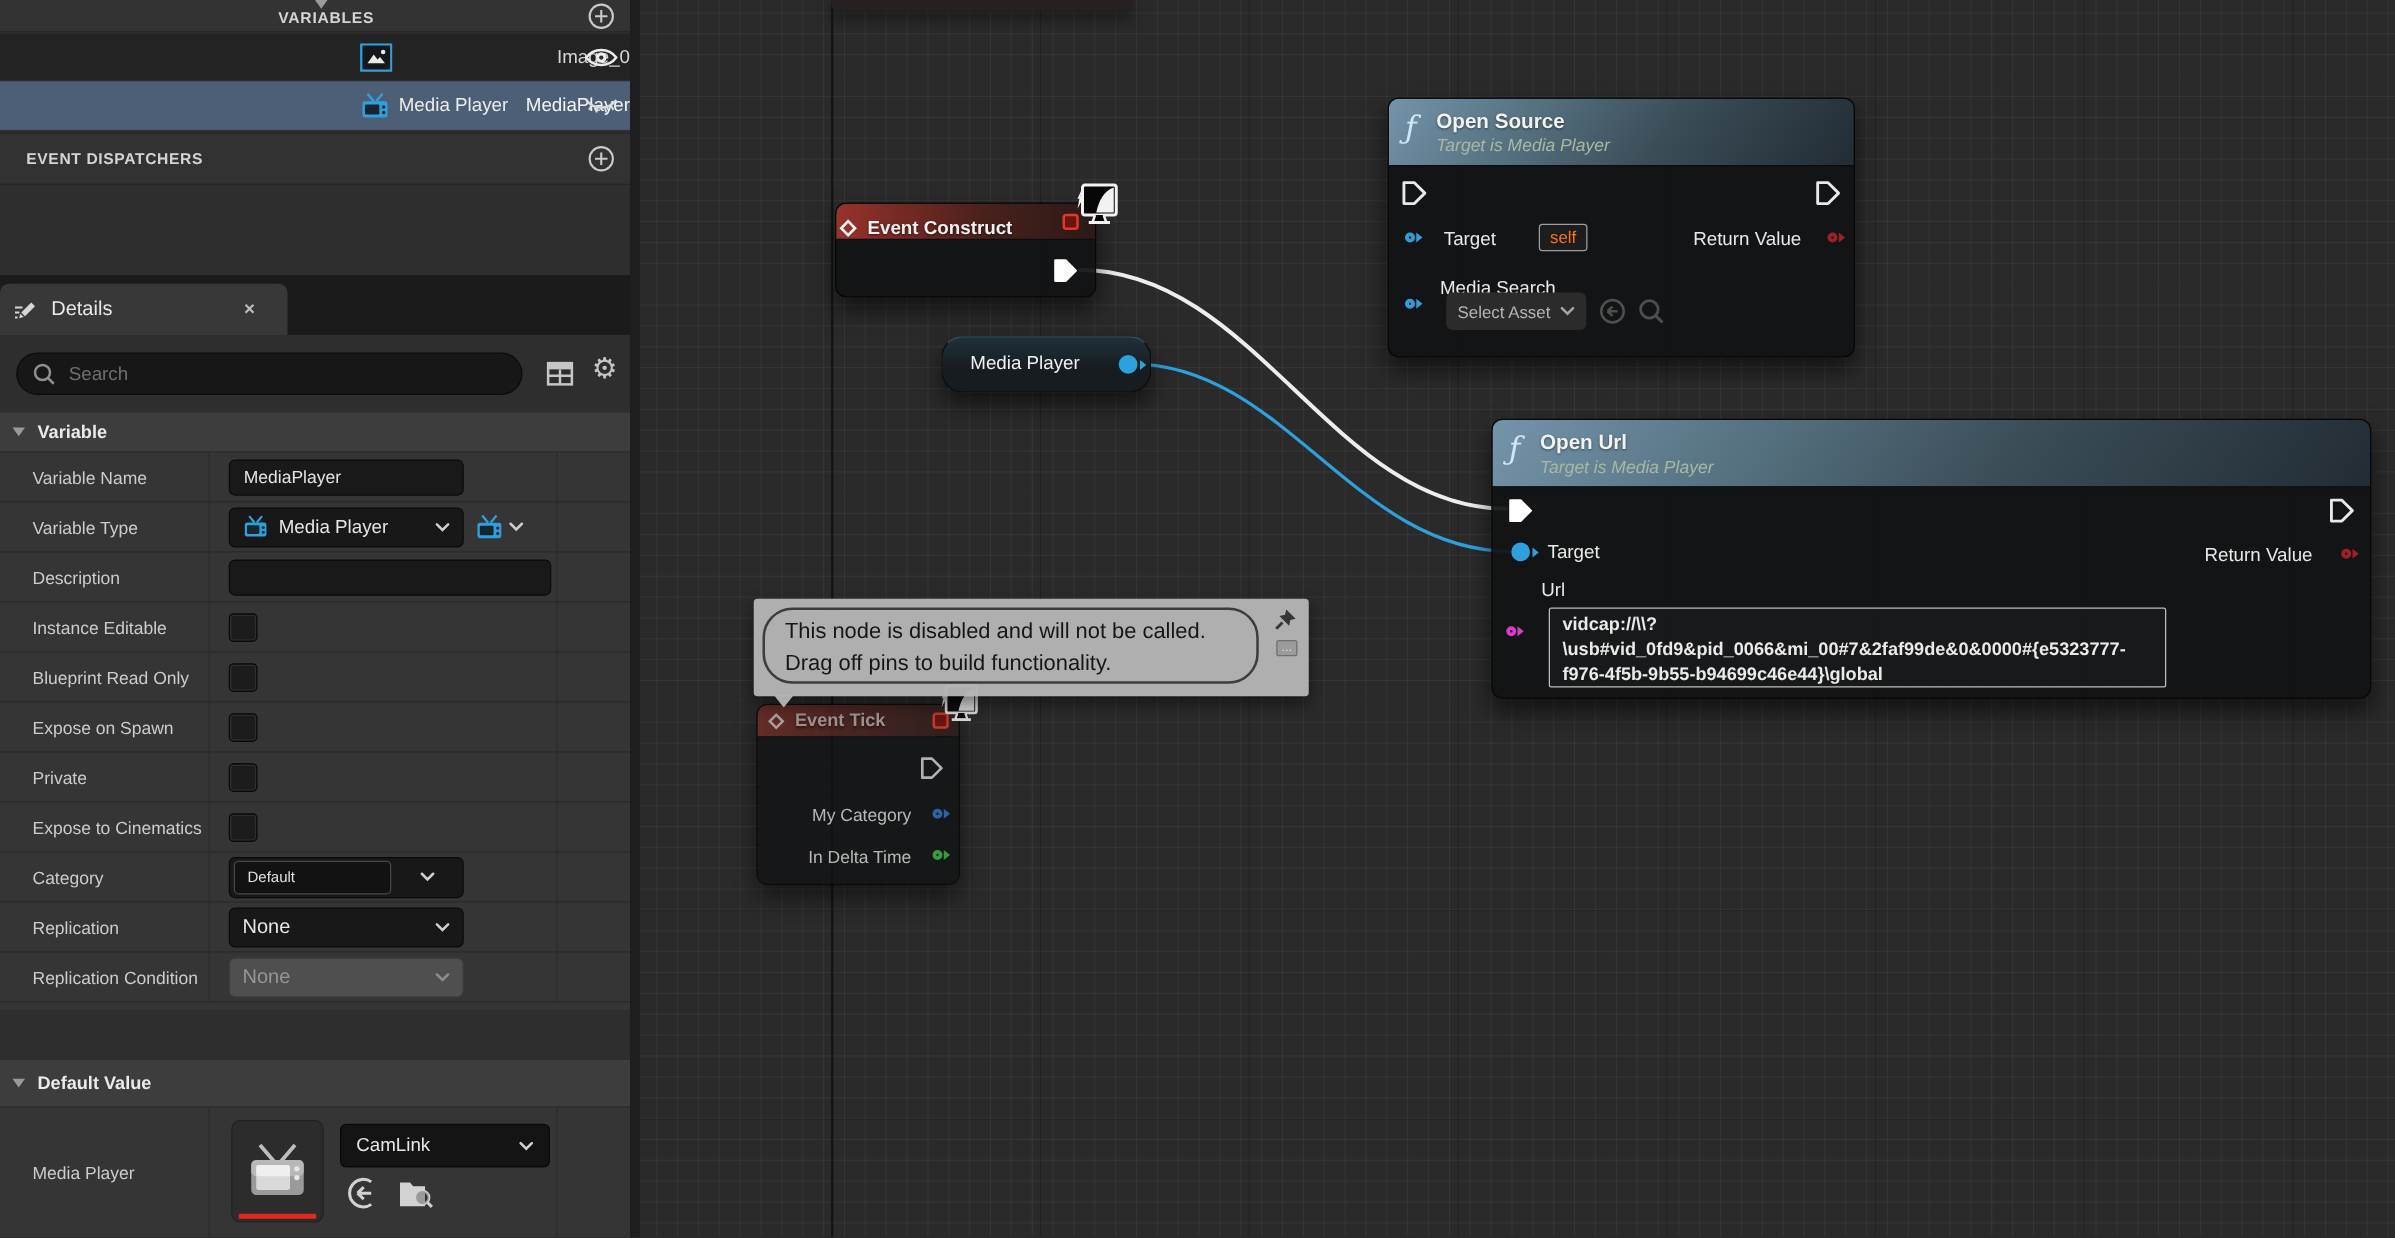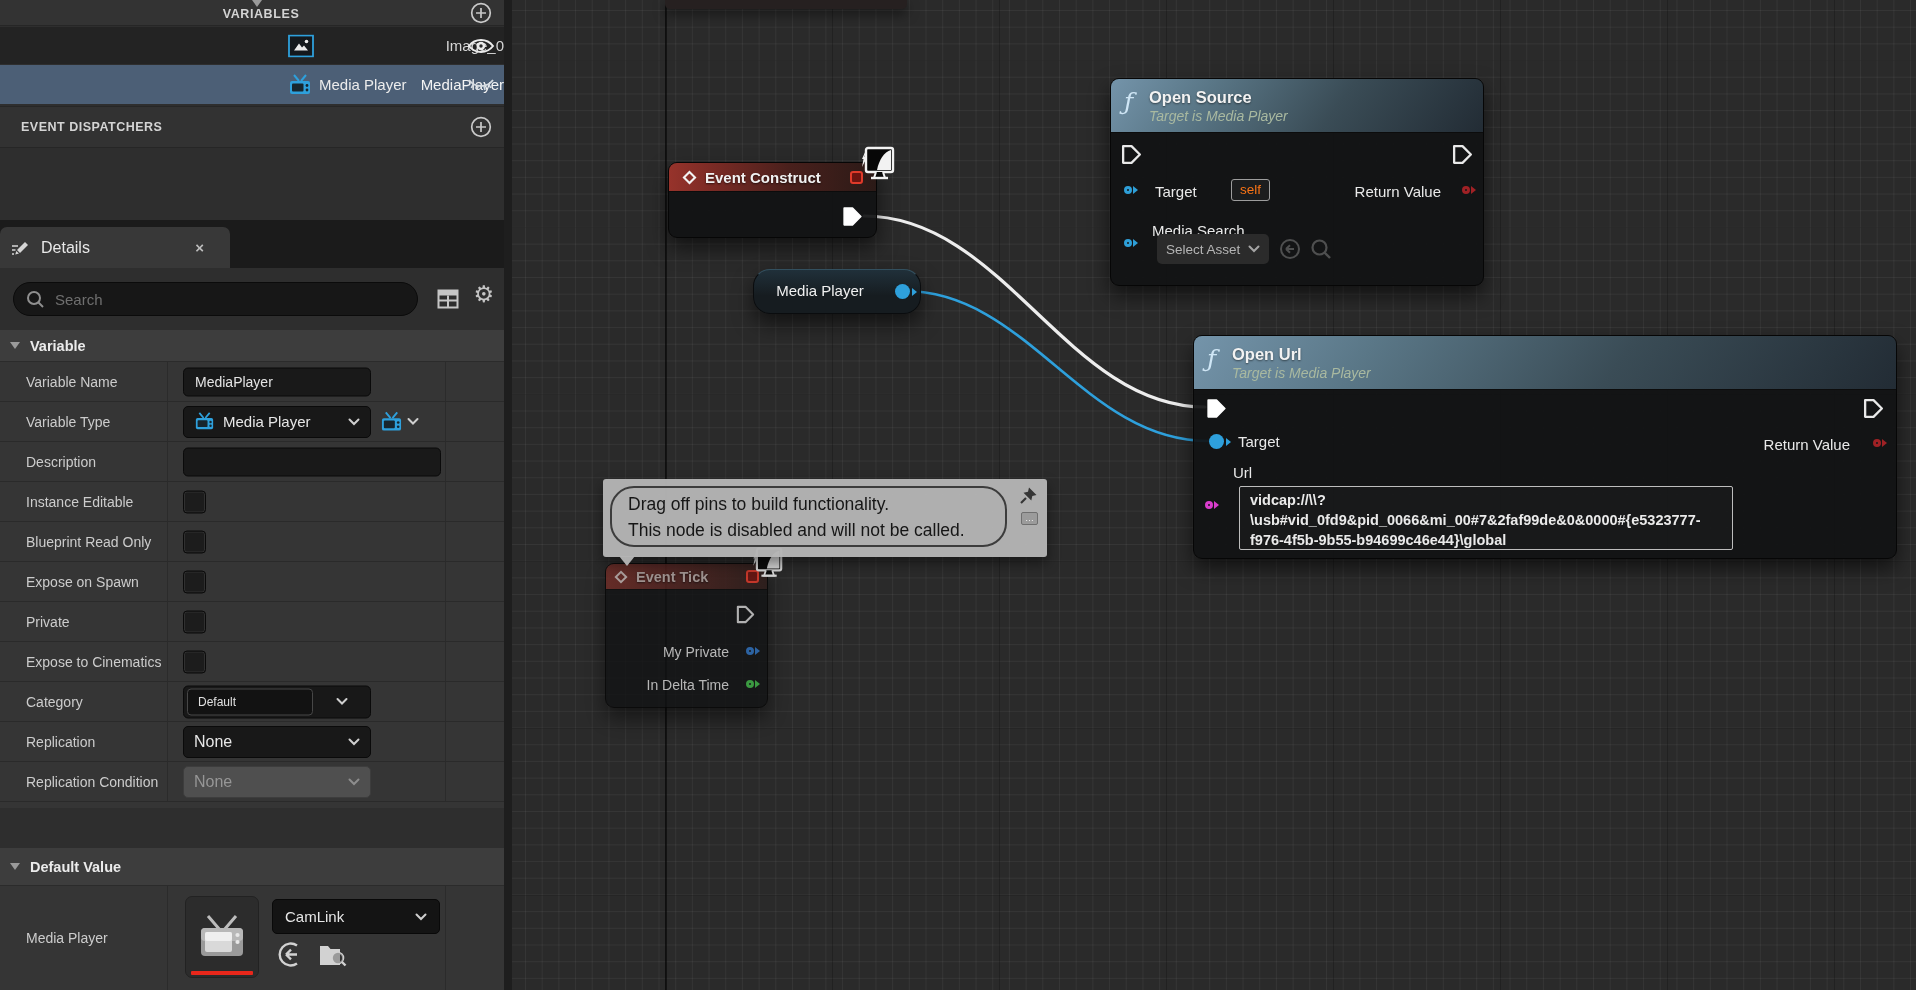--- a/index.html
+++ b/index.html
@@ -146,21 +146,21 @@
   .select-asset { position:absolute; width:112px; height:30px; background:#2b2b2b; border-radius:5px;
     display:flex; align-items:center; padding:0 9px; }
   .select-asset span { font-size:13.5px; color:#b5b5b5; flex:1; }
   .ghost-icons { position:absolute; display:flex; gap:7px; opacity:.5; }
 
   .url-box { position:absolute; border:1px solid #bdbdbd; border-radius:2px; background:rgba(255,255,255,.025);
     padding:3px 10px; font-size:14.5px; line-height:20px; color:#eaeaea; white-space:pre-line; word-break:break-all;font-weight:bold; }
 
   
   .n-construct { left:156px; top:162px; width:209px; height:76px; }
-  .n-construct .node-hdr { height:29px; padding-left:12px; }
+  .n-construct .node-hdr { height:29px; padding-left:1px;align-items:flex-end; }
   .n-construct .red-badge { right:13px; top:8px; }
   .n-construct .exec-out { position:absolute; left:172px; top:42px; }
   .n-construct .monitor { position:absolute; left:185px; top:-18px; }
 
   
   .n-getter { left:241px; top:269px; width:168px; height:45px; border-radius:17px;
     background:linear-gradient(#20303a,#161c20 60%); border:1px solid #0a0c0e; border-top-color:#33505f; }
   .n-getter .g-label { position:absolute; left:0; right:34px; top:12px; text-align:center; font-size:15px; color:#f0f0f0; }
   .n-getter .dot { right:10px; top:14px; }
 
@@ -554,37 +554,37 @@
       <div class="node-hdr hdr-red-dim">
         <svg width="16" height="16" viewBox="0 0 17 17">
           <rect x="4.6" y="4.6" width="7.8" height="7.8" transform="rotate(45 8.5 8.5)" fill="none" stroke="#c0b2af" stroke-width="2.1"></rect>
         </svg>
         <span class="evt-title">Event Tick</span>
         <span class="red-badge"></span>
       </div>
       <svg class="exec-out" width="21" height="21" viewBox="0 0 22 22">
         <path d="M3 3 H11 L19 11 L11 19 H3 Z" fill="none" stroke="#c9c9c9" stroke-width="2.2" stroke-linejoin="round"></path>
       </svg>
-      <span class="pin-label geo-label">My Private</span>
+      <span class="pin-label geo-label">My Category</span>
       <span class="ring geo-ring" style="--c:#2d6db8"></span>
       <span class="pin-label dt-label">In Delta Time</span>
       <span class="ring dt-ring" style="--c:#3fae46"></span>
       <svg class="monitor" width="38" height="36" viewBox="0 0 42 40">
         <path d="M8 14 L12 5 L10.5 12 L14 10.5 L8 22 L9.5 14 Z" fill="#f2f2f2"></path>
         <rect x="12" y="3" width="27" height="24" rx="2" fill="#070707" stroke="#f2f2f2" stroke-width="2.4"></rect>
         <path d="M37 5 C30 7 25 15 23 25 L37 25 Z" fill="#f2f2f2"></path>
         <path d="M22 27 L20 33 H31 L29 27" fill="#070707" stroke="#f2f2f2" stroke-width="2"></path>
         <path d="M17 33 H34" stroke="#f2f2f2" stroke-width="2.4"></path>
       </svg>
     </div>
 
     <div class="tooltip">
       <div class="tt-inner">
+        <div class="tt-line">This node is disabled and will not be called.</div>
         <div class="tt-line">Drag off pins to build functionality.</div>
-        <div class="tt-line">This node is disabled and will not be called.</div>
       </div>
       <svg class="tt-pin" width="19" height="19" viewBox="0 0 19 19">
         <path d="M10 1.5 L17.5 9 L13.3 10 L12.3 14.5 L4.5 6.7 L9 5.7 Z" fill="#353535"></path>
         <path d="M7 12 L2 17" stroke="#353535" stroke-width="2.2"></path>
       </svg>
       <span class="tt-mini">…</span>
     </div>
   </main>
 </div>
 

